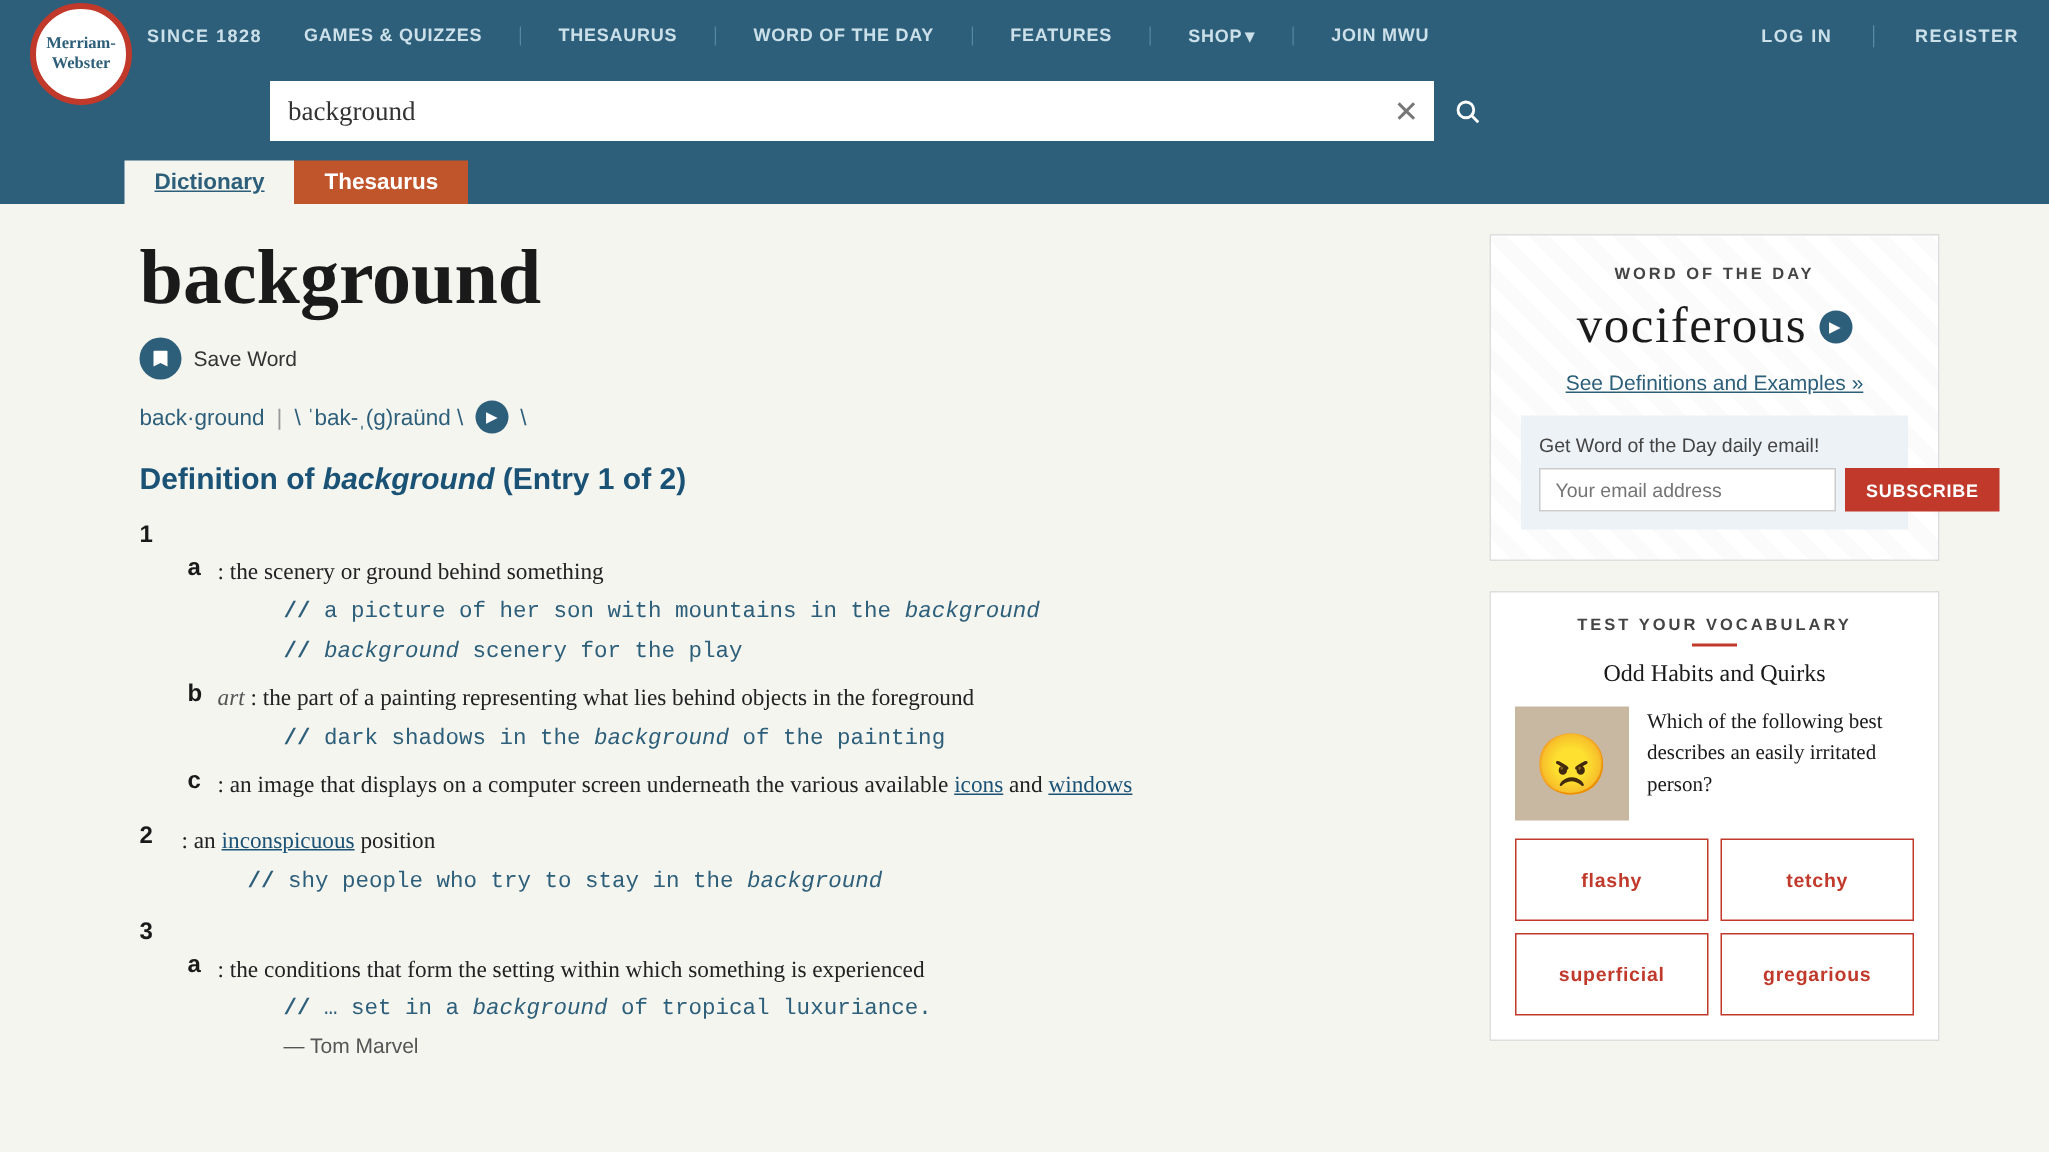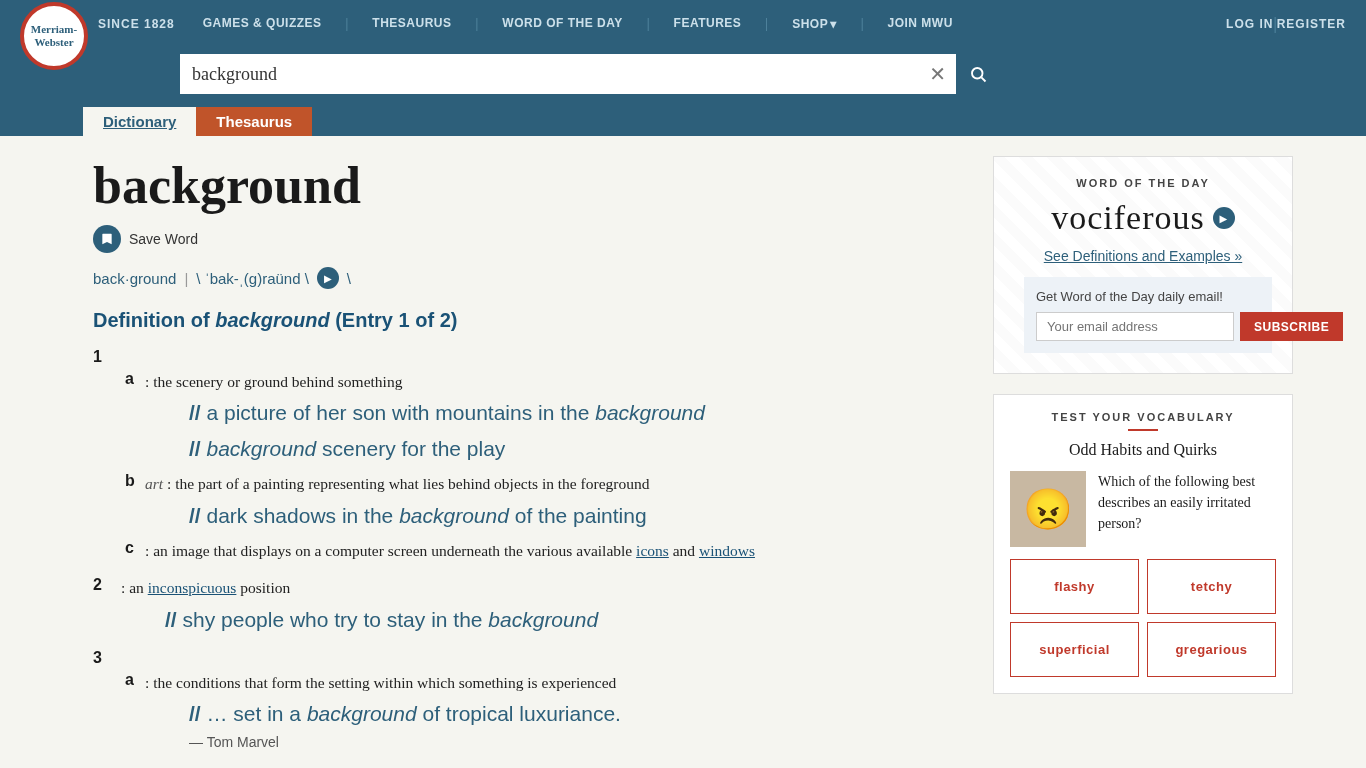--- a/index.html
+++ b/index.html
@@ -71,21 +71,21 @@
       font-size: 14px;
     }
     .nav-shop {
       display: flex;
       align-items: center;
       gap: 2px;
     }
     .header-right {
       display: flex;
       align-items: center;
-      gap: 0;
+      gap: 26px;
     }
     .auth-link {
       color: #cce0ea;
       font-size: 12px;
       font-weight: bold;
       letter-spacing: 1px;
       cursor: pointer;
       font-family: Arial, sans-serif;
     }
     .auth-divider { color: #5a8fa8; }
@@ -290,22 +290,22 @@
       color: #1a5276;
       text-decoration: underline;
     }
     .def-art {
       font-style: italic;
       color: #555;
     }
     .def-colon { color: #222; }
     .example-line {
       color: #2d5f7a;
-      font-size: 21px;
-      font-family: Liberation Sans, sans-serif;
+      font-size: 15px;
+      font-family: Liberation Mono, monospace;
       margin-left: 44px;
       margin-top: 4px;
       line-height: 1.5;
     }
     .example-line em {
       font-style: italic;
     }
     .example-slash {
       color: #2d5f7a;
       font-weight: bold;
@@ -387,21 +387,20 @@
       font-size: 14px;
       color: #2d5f7a;
       font-family: Arial, sans-serif;
       text-decoration: underline;
       cursor: pointer;
     }
     .wotd-email {
       background: #edf2f7;
       padding: 12px;
       margin-top: 12px;
-      margin-left: 10px;
     }
     .wotd-email-label {
       font-size: 13px;
       color: #444;
       font-family: Arial, sans-serif;
       margin-bottom: 8px;
     }
     .wotd-email-row {
       display: flex;
       gap: 6px;

